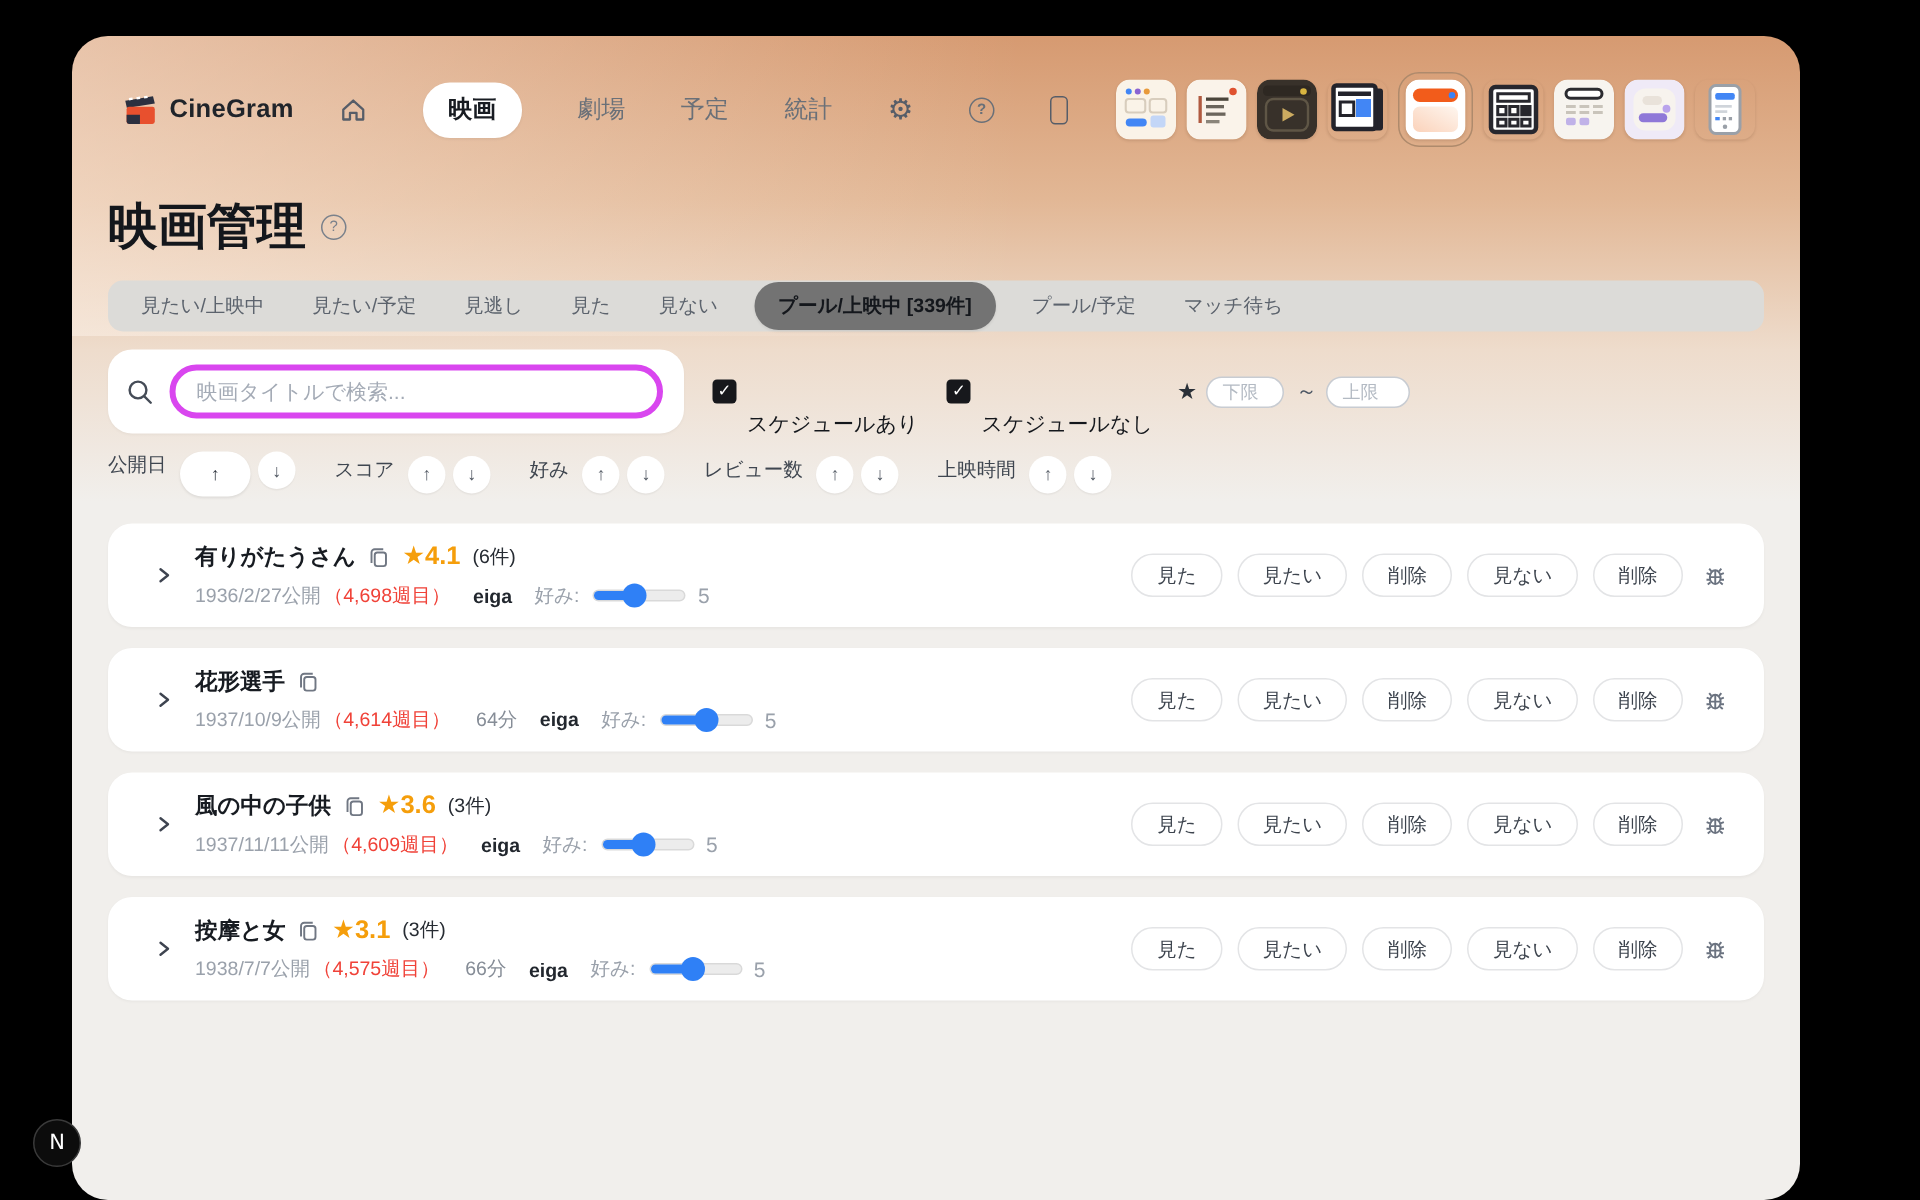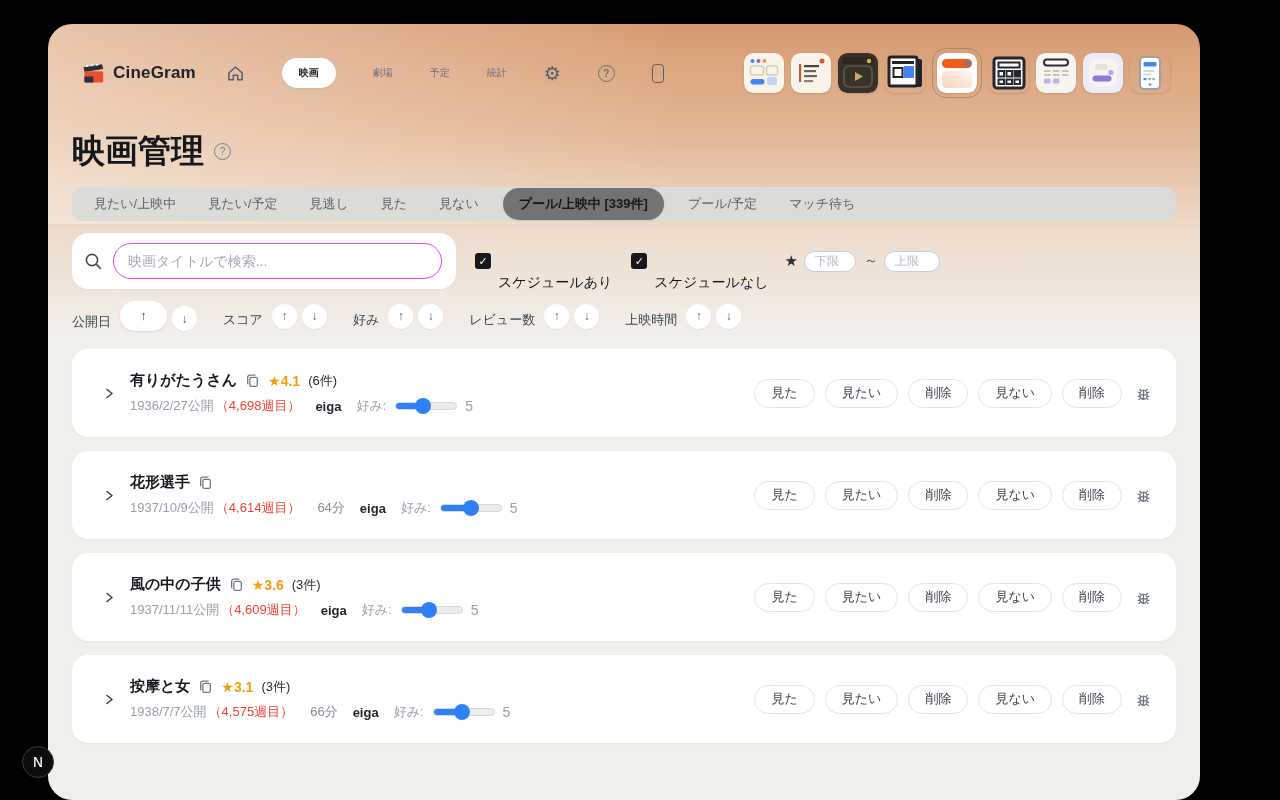--- a/index.html
+++ b/index.html
@@ -13,21 +13,21 @@
       linear-gradient(90deg, rgba(255,246,238,0.45), rgba(255,255,255,0) 55%),
       linear-gradient(180deg, #d69a71 0%, #e2b795 14%, #eedccc 27%, #f1efec 40%);
     background-repeat:no-repeat; background-size:100% 200px, 100% 100%;
   }
 
   
   .navbar { margin-top:25px; height:48px; padding:0 30px 0 34px; display:flex; align-items:center; }
   .brand { display:flex; align-items:center; gap:8px; }
   .brand-name { font-size:17px; font-weight:bold; color:#20242a; letter-spacing:0.2px; }
   .nav-items { display:flex; align-items:center; gap:37px; margin-left:30px; }
-  .nav-link { font-size:10px; color:#6a7078; text-decoration:none; cursor:pointer; background:none; border:none; font-family:inherit; }
+  .nav-link { font-size:16px; color:#6a7078; text-decoration:none; cursor:pointer; background:none; border:none; font-family:inherit; }
   .nav-link.active { background:#fff; color:#181c22; font-weight:bold; padding:8px 17px; border-radius:18px; box-shadow:0 1px 2px rgba(0,0,0,0.06); }
   .nav-icon { display:flex; align-items:center; color:#565d68; background:none; border:none; cursor:pointer; }
   .gear-glyph { font-size:19px; line-height:1; color:#565d68; }
   .help-circle { width:17px; height:17px; border:1.6px solid #6a7078; border-radius:50%; display:flex; align-items:center; justify-content:center; font-size:10px; color:#6a7078; font-weight:bold; }
   .phone-shape { width:12px; height:19px; border:1.7px solid #565d68; border-radius:3.5px; }
 
   .app-icons { margin-left:auto; display:flex; align-items:center; gap:7px; }
   .ai-btn { background:none; border:none; padding:0; cursor:pointer; display:flex; }
   .ai-btn svg { border-radius:9px; box-shadow:0 1px 2px rgba(70,40,20,0.15); }
   .ai-ring { border:1px solid #ae8a6c; border-radius:14px; padding:4px; display:flex; }
@@ -45,47 +45,47 @@
   .add-btn { width:62px; height:32px; background:#22262e; color:#fff; border:none; border-radius:10px; font-size:13px; font-weight:600; cursor:pointer; font-family:inherit; }
 
   
   .tabbar { margin-top:20px; height:34px; background:#dcdbd8; border-radius:10px; display:flex; align-items:center; padding:0 8px 0 14px; gap:16px; }
   .tab { font-size:13px; color:#5c636d; background:none; border:none; cursor:pointer; padding:0 8px; font-family:inherit; white-space:nowrap; }
   .tab.active { background:#737373; color:#14171c; font-weight:bold; padding:7px 16px; border-radius:17px; box-shadow:0 1px 2px rgba(0,0,0,0.08); }
 
   
   .filter-row { margin-top:12px; display:flex; align-items:center; height:56px; }
   .search-card { background:#fff; border-radius:16px; height:56px; width:384px; display:flex; align-items:center; padding:0 14px 0 12px; gap:10px; box-shadow:0 1px 2px rgba(20,20,30,0.04); }
-  .search-input { flex:1; height:36px; border-radius:18px; border:1px solid #d946ef; padding:0 14px; font-size:14px; color:#2b3036; font-family:inherit; outline:none; }
+  .search-input { flex:1; height:36px; border-radius:18px; border:4px solid #d946ef; padding:0 14px; font-size:14px; color:#2b3036; font-family:inherit; outline:none; }
   .search-input::placeholder { color:#a4abb6; }
   .chk-group { display:flex; align-items:center; gap:7px; margin-left:19px; cursor:pointer; }
   .chk-box { width:16px; height:16px; background:#17181c; border-radius:3px; color:#fff; font-size:11px; display:flex; align-items:center; justify-content:center; line-height:1; }
   .chk-label { font-size:14px; color:#14171c;margin-top:44px; }
   .star-glyph { font-size:15px; color:#2a3038; margin-left:16px; }
   .range-input { width:52px; height:21px; border-radius:11px; border:1px solid #c8ccd2; background:#fff; padding:0 10px; font-size:12px; color:#2b3036; font-family:inherit; outline:none; margin-left:6px; }
   .range-input::placeholder { color:#b3bac3; }
   .range-sep { font-size:14px; color:#4b5563; margin:0 4px 0 8px; }
   .range-input.max { width:56px; margin-left:2px; }
 
   
   .sort-row { margin-top:12px; display:flex; align-items:center; gap:26px; }
-  .sort-group { display:flex; align-items:flex-end; gap:5px; }
+  .sort-group { display:flex; align-items:flex-start; gap:5px; }
   .sort-label { font-size:13px; color:#3f4650; margin-right:4px; }
   .sort-btn { background:#fff; border:none; border-radius:13px; width:25px; height:25px; display:flex; align-items:center; justify-content:center; font-size:12px; color:#555c66; cursor:pointer; box-shadow:0 1px 1px rgba(0,0,0,0.05); font-family:inherit; }
   .sort-btn.active { width:47px; height:30px; border-radius:15px; color:#2b313b; font-weight:bold; box-shadow:0 1px 2px rgba(0,0,0,0.09); }
 
   
   .movie-list { margin-top:18px; }
-  .movie-card { background:#fff; border-radius:16px; height:88px; margin-bottom:14px; display:flex; align-items:center; padding:0 22px 0 29px; box-shadow:0 1px 2px rgba(20,20,30,0.04); }
+  .movie-card { background:#fff; border-radius:16px; height:69px; margin-bottom:14px; display:flex; align-items:center; padding:0 22px 0 29px; box-shadow:0 1px 2px rgba(20,20,30,0.04); }
   .chev { background:none; border:none; cursor:pointer; display:flex; padding:2px; }
   .m-info { margin-left:13px; }
   .m-top { display:flex; align-items:center; gap:8px; }
   .m-title { font-size:15px; font-weight:bold; color:#171b21; }
   .copy-btn { background:none; border:none; cursor:pointer; display:flex; padding:0; }
-  .m-score { font-size:14px; font-weight:bold; color:#f59e0b; }
+  .m-score { font-size:17px; font-weight:bold; color:#f59e0b; }
   .m-reviews { font-size:13px; color:#272c33; }
   .m-meta { margin-top:7px; display:flex; align-items:center; font-size:13px; }
   .m-date { color:#9aa1ab; }
   .m-weeks { color:#f04238; margin-left:2px; }
   .m-runtime { color:#868d97; margin-left:17px; }
   .m-src { color:#22272e; font-weight:bold; margin-left:15px; text-decoration:none; cursor:pointer; }
   .m-pref-label { color:#9aa1ab; margin-left:15px; }
   .m-slider { position:relative; width:62px; height:8px; background:#ececec; border:1px solid #d9d9d9; border-radius:5px; margin-left:9px; cursor:pointer; display:inline-block; }
   .m-slider-fill { position:absolute; left:0; top:0; bottom:0; background:#2f80f6; border-radius:5px; }
   .m-slider-thumb { position:absolute; top:50%; width:16px; height:16px; background:#2f80f6; border-radius:50%; transform:translate(-50%,-50%); }

